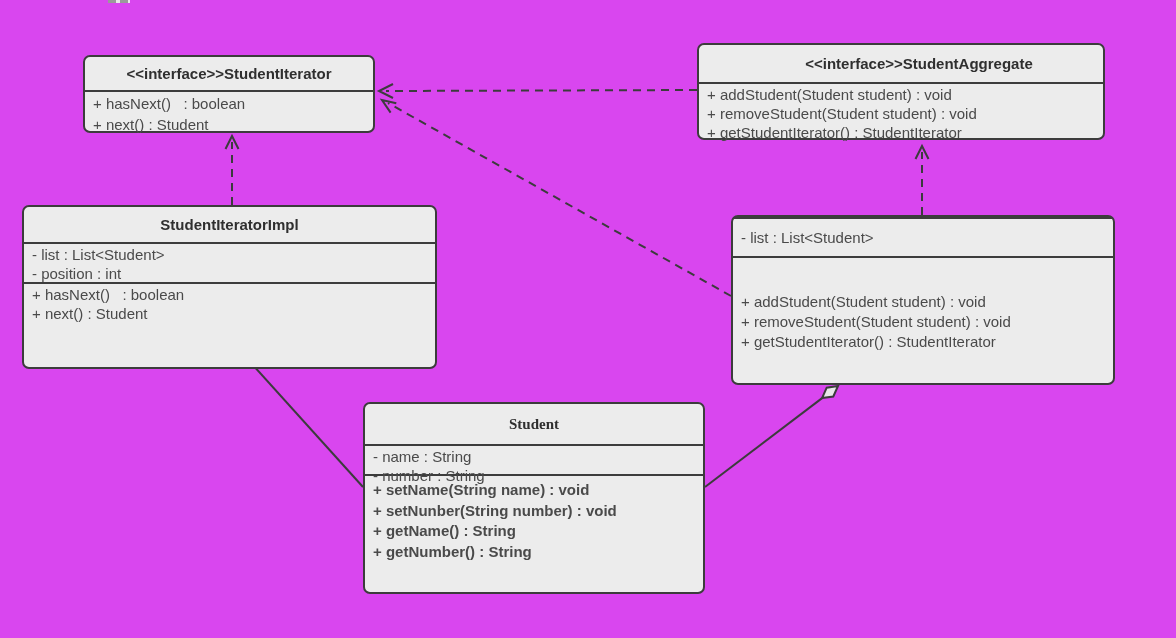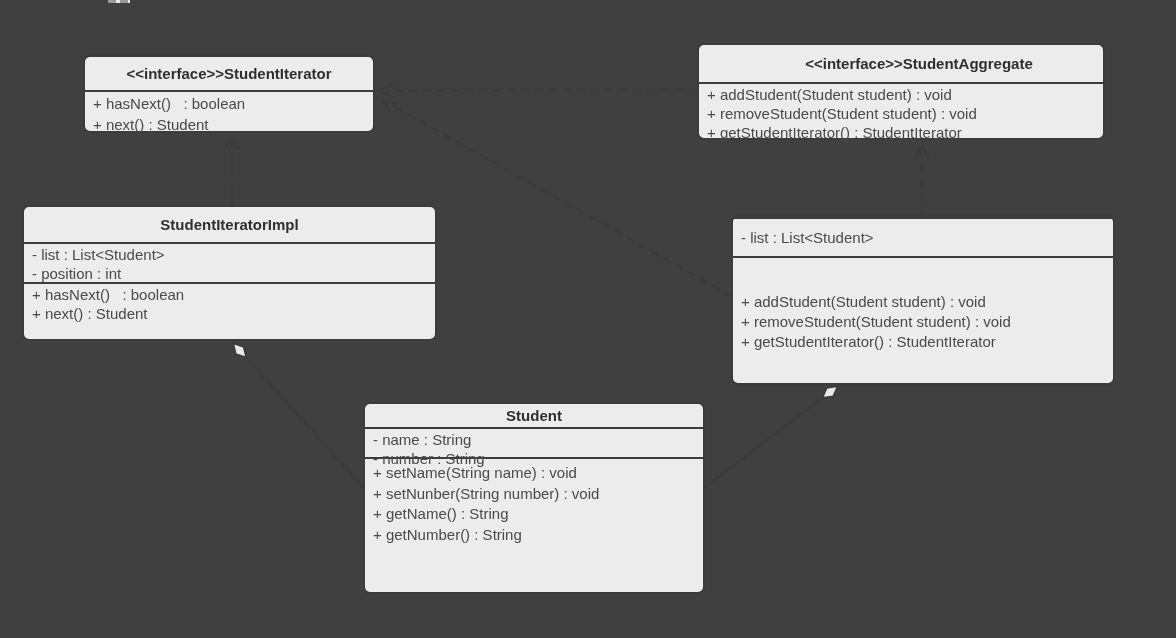--- a/index.html
+++ b/index.html
@@ -1,17 +1,17 @@
 <!DOCTYPE html>
 <html><head>
 <meta charset="utf-8">
 <style>
   html,body{margin:0;padding:0;}
   body{background:#e9e9e9;font-family:"Liberation Sans","DejaVu Sans",sans-serif;}
-  #canvas{position:relative;width:1176px;height:638px;background:#404040;overflow:hidden;}
+  #canvas{position:relative;width:1176px;height:638px;background:#d946ef;overflow:hidden;}
 
   .uml-box{
     position:absolute;
     border:2px solid #3c3c3c;
     border-radius:7px;
     background:#ececec;
     box-sizing:border-box;
     color:#4a4a4a;
   }
   .uml-title{
@@ -39,37 +39,37 @@
 
   
   #box-iterator       {left:83px;  top:55px;  width:292px; height:78px;}
   #box-iterator  .uml-title{height:33px;}
   #box-iterator  .cmp .uml-row{line-height:21px;}
 
   #box-aggregate      {left:697px; top:43px;  width:408px; height:97px;}
   #box-aggregate .uml-title{height:37px;margin-left:36px;}
   #box-aggregate .cmp .uml-row{line-height:19px;}
 
-  #box-iterator-impl  {left:22px;  top:205px; width:415px; height:136px;}
+  #box-iterator-impl  {left:22px;  top:205px; width:415px; height:164px;}
   #box-iterator-impl .uml-title{height:35px;}
   #box-iterator-impl .cmp-fields{height:40px;}
   #box-iterator-impl .uml-row{line-height:19px;}
 
   #box-aggregate-impl {left:731px; top:215px; width:384px; height:170px;}
   #box-aggregate-impl .uml-title{height:36px;}
   #box-aggregate-impl .cmp-fields{height:39px;display:flex;align-items:center;}
   #box-aggregate-impl .cmp-methods{padding-top:34px;}
   #box-aggregate-impl .uml-row{line-height:20px;}
 
   #box-student        {left:363px; top:402px; width:342px; height:192px;}
-  #box-student .uml-title{height:23px;}
+  #box-student .uml-title{height:40px;font-family:Liberation Serif, serif;}
   #box-student .cmp-fields{height:30px;}
   #box-student .cmp-methods{padding-top:4px;}
   #box-student .uml-row{line-height:19px;}
-  #box-student .cmp-methods .uml-row{line-height:20.5px;}
+  #box-student .cmp-methods .uml-row{line-height:20.5px;font-weight:bold;}
 
   svg#wires{position:absolute;left:0;top:0;pointer-events:none;}
   .wire{stroke:#3c3c3c;stroke-width:2;fill:none;}
   .wire.dashed{stroke-dasharray:8 6;}
   .diamond{fill:#e9e9e9;stroke:#3c3c3c;stroke-width:2;}
 
   .artifact{position:absolute;left:108px;top:0;width:22px;height:3px;
     background:repeating-linear-gradient(90deg,#9a9a9a 0 8px,#e9e9e9 8px 12px);}
 </style>
 </head>

